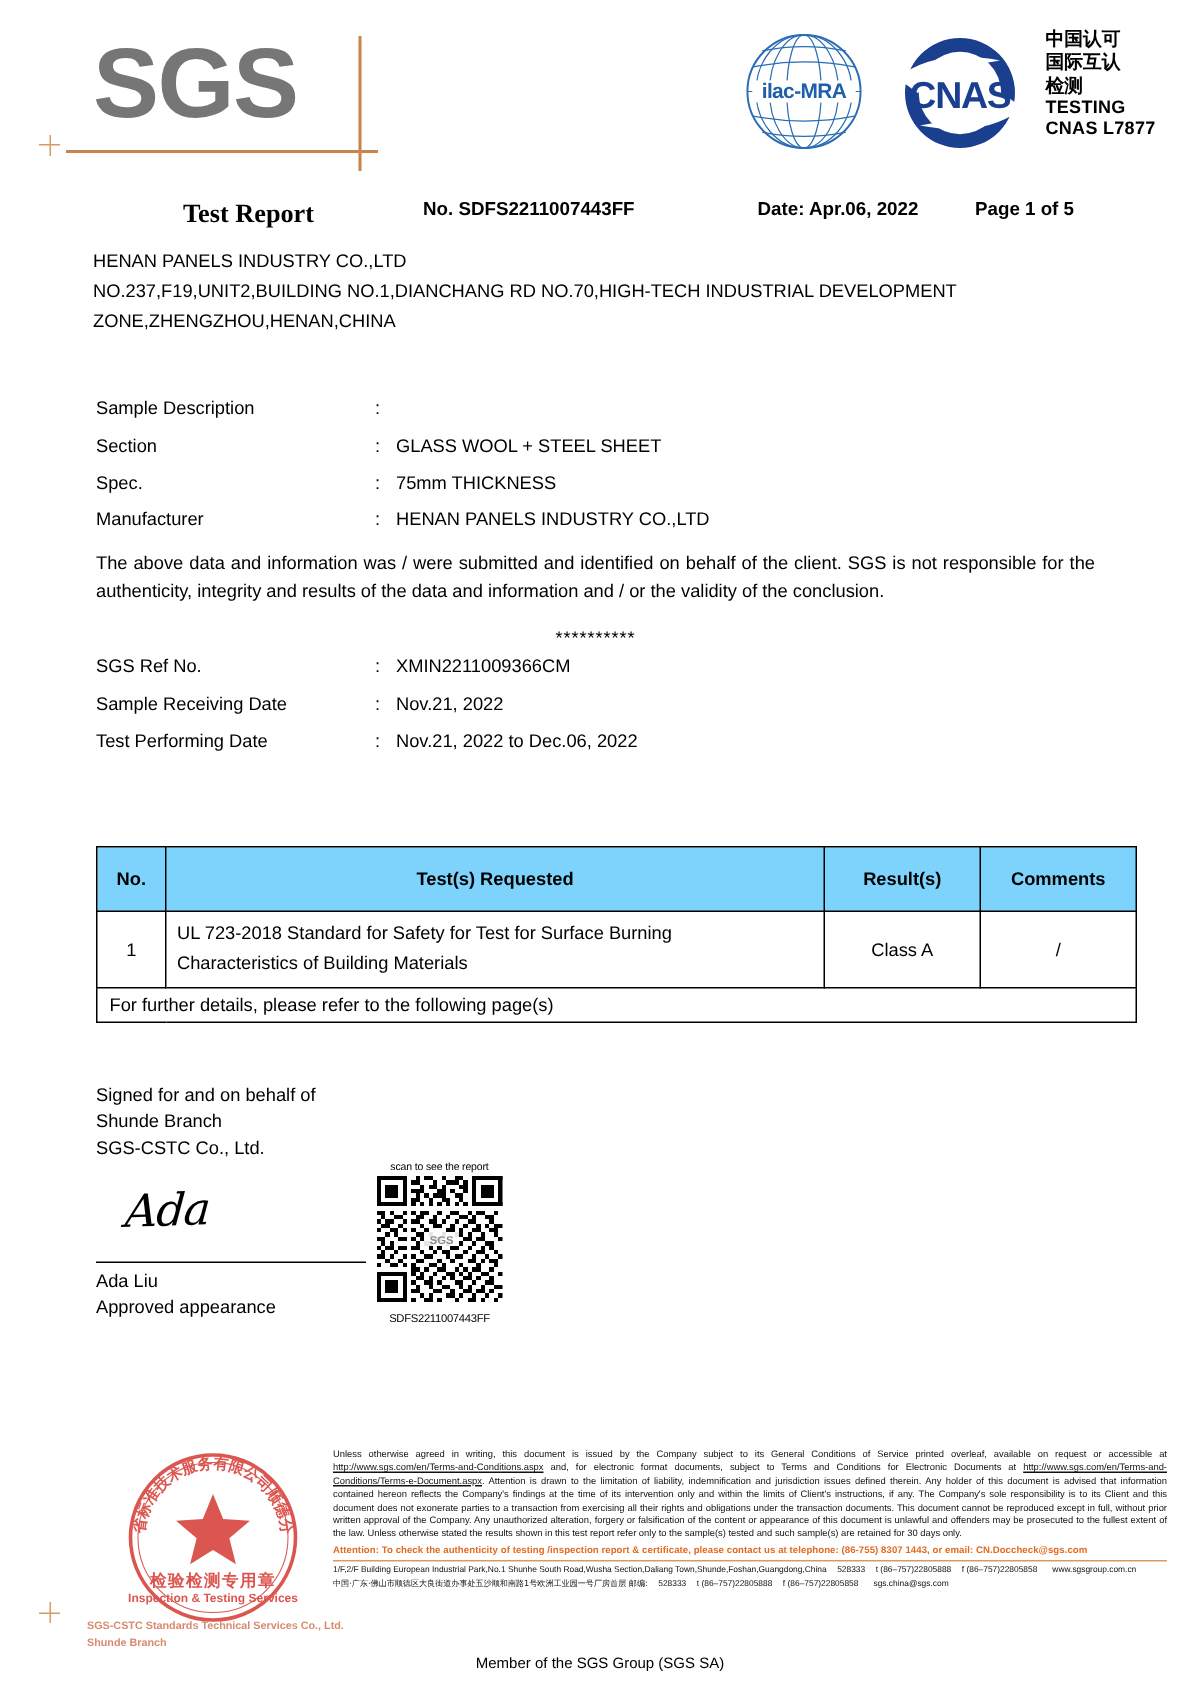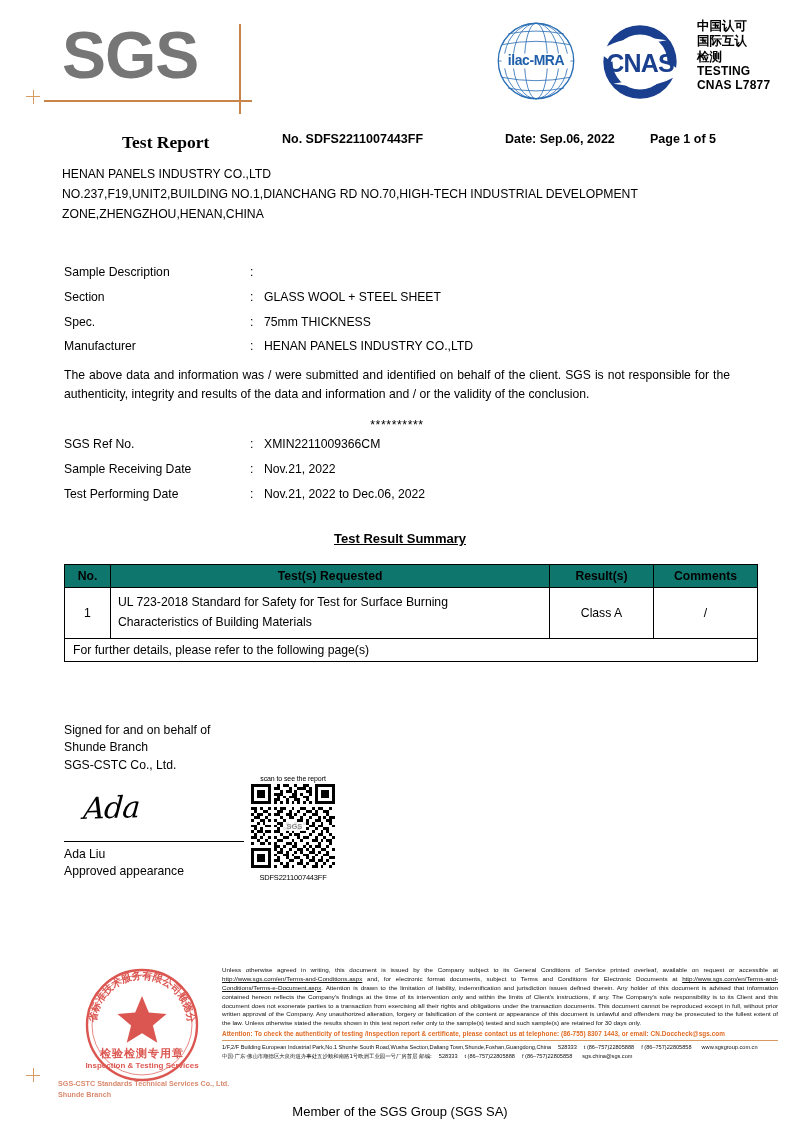--- a/index.html
+++ b/index.html
@@ -88,22 +88,22 @@
 
   table.result {
     position: absolute; left: 64px; top: 564px;
     width: 694px; border-collapse: collapse;
     font-size: 12.2px;
   }
   table.result th, table.result td {
     border: 1px solid #000; padding: 5px 7px; vertical-align: middle;
   }
   table.result thead th {
-    background: #0f766e; text-align: center; font-weight: bold;
-    padding: 4px 6px;
+    background: #7dd3fc; text-align: center; font-weight: bold;
+    padding: 14px 6px;
   }
   .c-no { width: 46px; text-align: center; }
   .c-test { }
   .c-res { width: 104px; text-align: center; margin-top: 32px; }
   .c-com { width: 104px; text-align: center; }
   td.c-test { line-height: 1.62; padding: 4px 8px; }
   tr.note td { padding: 4px 8px; }
 
   
   .sign-block { position: absolute; left: 64px; top: 722px; font-size: 12.2px; line-height: 1.42; }
@@ -136,21 +136,21 @@
   .legal a, .legal .u { text-decoration: underline; color: #111; }
   .attn { font-size: 6.4px; line-height: 1.42; color: #e06a22; font-weight: bold; letter-spacing: .05px; margin-top: .5px; }
   .addr-rule { border-top: 1px solid #d79b62; margin-top: 2.5px; padding-top: 1.5px; }
   .addr-line { font-size: 5.6px; line-height: 1.58; color: #111; white-space: nowrap; }
   .addr-line .cnz { font-family: "DejaVu Sans", sans-serif; font-size: 5.4px; }
   .addr-line .sp { display: inline-block; width: 7px; }
   .addr-line .web { margin-left: 10px; }
 
   .member {
     position: absolute; left: 0; top: 1104px; width: 800px;
-    text-align: center; font-size: 13px;
+    text-align: center; font-size: 10px;
   }
 </style>
 </head>
 <body>
 
 <div class="page">
 
   <div class="crop-mark cm-l"></div>
   <div class="crop-mark cm-l2"></div>
   <div class="crop-mark cm-bl"></div>
@@ -193,21 +193,21 @@
       <div class="cn">国际互认</div>
       <div class="cn">检测</div>
       <div class="en">TESTING</div>
       <div class="en">CNAS L7877</div>
     </div>
   </div>
 
   <div class="title-row">
     <div class="tr-title">Test Report</div>
     <div class="tr-no">No. SDFS2211007443FF</div>
-    <div class="tr-date">Date: Sep.06, 2022</div>
+    <div class="tr-date">Date: Apr.06, 2022</div>
     <div class="tr-page">Page 1 of 5</div>
   </div>
 
   <div class="client">
     <div>HENAN PANELS INDUSTRY CO.,LTD</div>
     <div>NO.237,F19,UNIT2,BUILDING NO.1,DIANCHANG RD NO.70,HIGH-TECH INDUSTRIAL DEVELOPMENT</div>
     <div>ZONE,ZHENGZHOU,HENAN,CHINA</div>
   </div>
 
   <div class="samples">
@@ -246,23 +246,20 @@
       <div class="scolon">:</div>
       <div class="svalue">Nov.21, 2022</div>
     </div>
     <div class="srow">
       <div class="slabel">Test Performing Date</div>
       <div class="scolon">:</div>
       <div class="svalue">Nov.21, 2022 to Dec.06, 2022</div>
     </div>
   </div>
 
-  <div class="summary-title">
-    <span>Test Result Summary</span>
-  </div>
 
   <table class="result">
     <thead>
       <tr>
         <th class="c-no">No.</th>
         <th class="c-test">Test(s) Requested</th>
         <th class="c-res">Result(s)</th>
         <th class="c-com">Comments</th>
       </tr>
     </thead>

